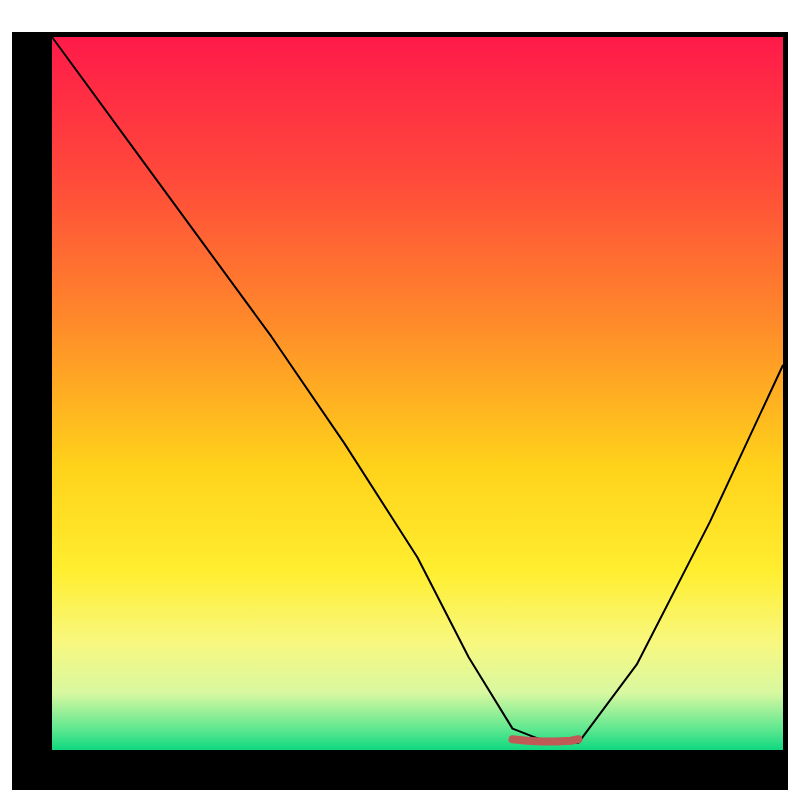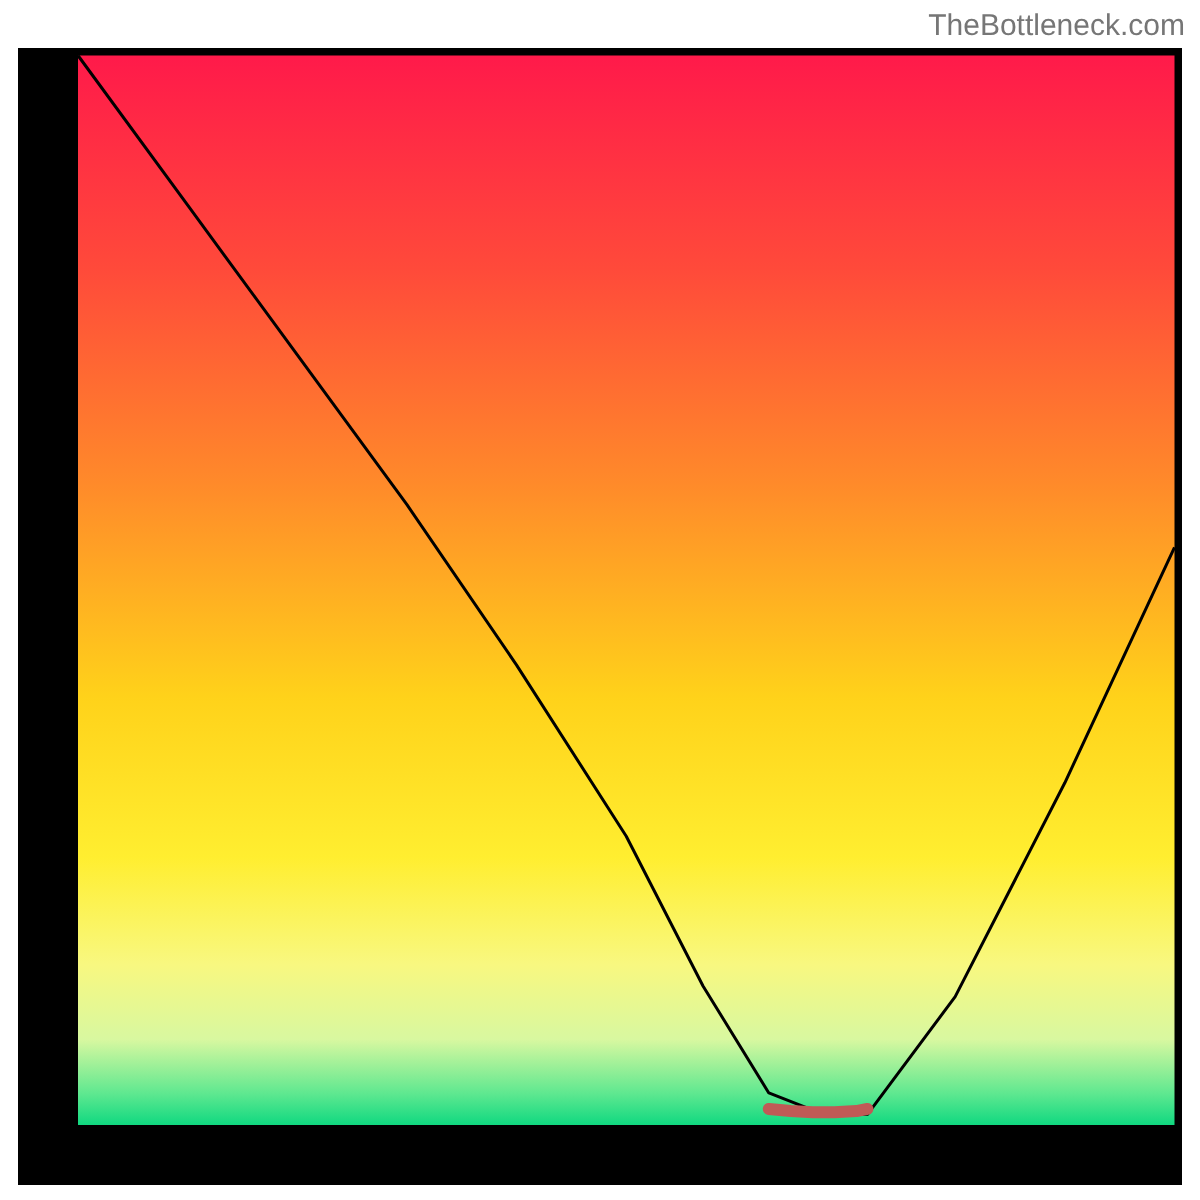--- a/index.html
+++ b/index.html
@@ -34,21 +34,20 @@
     position: absolute;
     left: 0;
     top: 0;
     display: block;
   }
 </style>
 </head>
 <body>
 
 <div class="stage">
-  <div class="attribution">TheBottleneck.com</div>
 
   <div class="frame" style="left: 12px; top: 32px; width: 776px; height: 758px;">
     <svg class="plot" width="776" height="758" viewBox="0 0 776 758">
         <defs>
           <linearGradient id="bg" x1="0" y1="0" x2="0" y2="1">
             <stop offset="0%" stop-color="#ff1a4a"></stop>
             <stop offset="20%" stop-color="#ff4a3a"></stop>
             <stop offset="40%" stop-color="#ff8a2a"></stop>
             <stop offset="60%" stop-color="#ffd21a"></stop>
             <stop offset="75%" stop-color="#ffee30"></stop>

